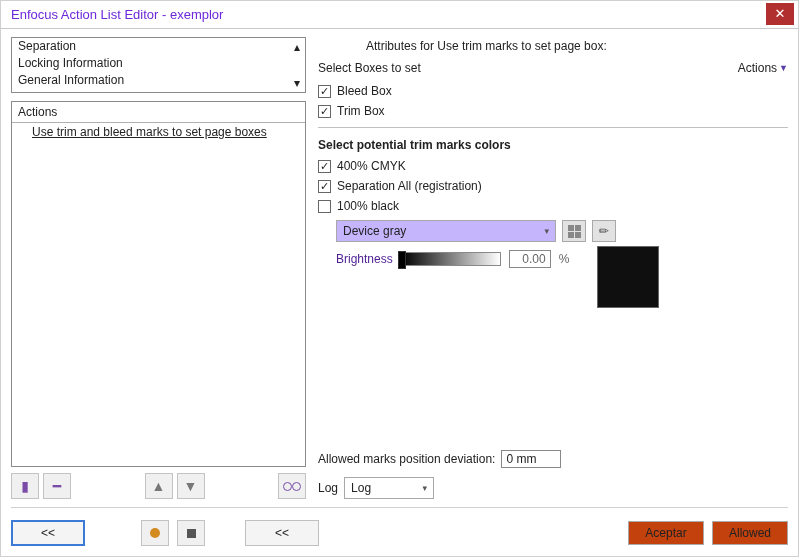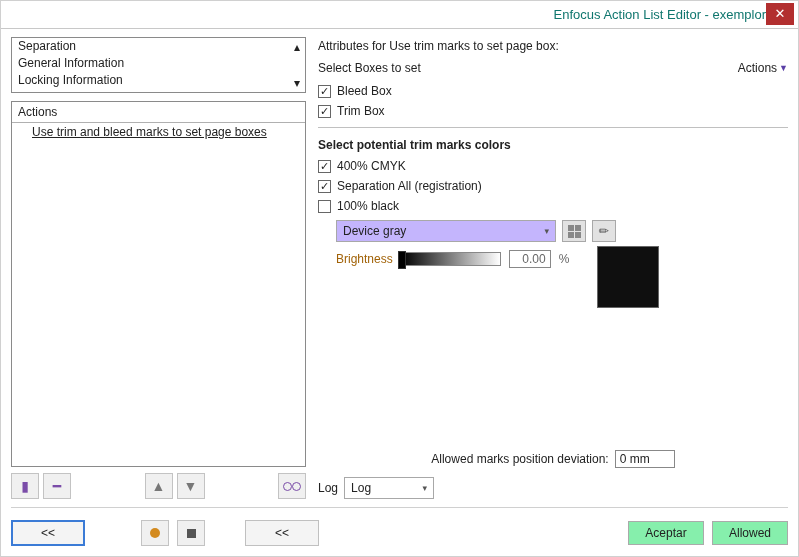--- a/index.html
+++ b/index.html
@@ -1,36 +1,36 @@
 <!DOCTYPE html>
 <html><head>
 <meta charset="utf-8">
 <style>
   * { box-sizing: border-box; margin: 0; padding: 0; font-family: Tahoma, Verdana, sans-serif; font-size: 12px; color: #222; }
   html, body { width: 799px; height: 557px; background: #fff; overflow: hidden; }
   .window { width: 799px; height: 557px; background: #fff; border: 1px solid #d0d0d0; display: flex; flex-direction: column; }
   .titlebar { height: 28px; display: flex; align-items: center; padding: 0 0 0 10px; border-bottom: 1px solid #c8c8c8; }
-  .title-text { flex: 1; color: #0f766e; font-size: 13px; text-align: right; }
+  .title-text { flex: 1; color: #6d28d9; font-size: 13px; }
   .close-btn { width: 28px; height: 22px; background: #b22f2f; color: #fff; display: flex; align-items: center; justify-content: center; font-size: 13px; margin-right: 4px; margin-top: -2px; cursor: pointer; }
   .body { flex: 1; display: flex; flex-direction: column; padding: 8px 10px 10px 10px; }
   .main-row { flex: 1; display: flex; gap: 12px; }
   .left-col { width: 295px; display: flex; flex-direction: column; }
   .right-col { flex: 1; display: flex; flex-direction: column; }
 
   .listbox { border: 1px solid #8a8a8a; background: #fff; overflow: hidden; }
   .listbox.top { height: 56px; display: flex; }
   .listbox.top .li-content { flex: 1; }
   .listbox .li { padding: 1px 6px; line-height: 15px; white-space: nowrap; overflow: hidden; text-overflow: ellipsis; }
   .scroll-hint { width: 16px; display: flex; flex-direction: column; justify-content: space-between; align-items: center; padding: 2px 0; color: #666; font-size: 9px; }
   .actions-panel { margin-top: 8px; border: 1px solid #8a8a8a; flex: 1; display: flex; flex-direction: column; }
   .actions-header { border-bottom: 1px solid #b0b0b0; padding: 3px 6px; background: #fff; display:flex; align-items:center; }
   .actions-list { flex: 1; background: #fff; overflow-y: auto; text-decoration: underline; }
   .actions-list .al-item { padding: 2px 6px 2px 20px; line-height: 14px; white-space: nowrap; overflow: hidden; text-overflow: ellipsis; }
 
-  .right-col .heading { font-size: 12px; padding: 2px 0 6px 0; }
+  .right-col .heading { font-size: 12px; padding: 2px 0 6px 0; margin-left: 48px; }
   .row-label-actions { display: flex; align-items: center; justify-content: space-between; padding: 2px 0 6px 0; }
   .link { color: #5a3fa6; cursor: pointer; display: inline-flex; align-items: center; gap: 2px; }
   .link .caret { font-size: 9px; color: #5a3fa6; }
 
   .check-row { display: flex; align-items: center; gap: 6px; padding: 3px 0; }
   .chk { width: 13px; height: 13px; border: 1px solid #666; background: #fff; display: inline-flex; align-items: center; justify-content: center; font-size: 10px; color: #222; }
   .chk.checked::after { content: "✓"; font-size: 11px; line-height: 11px; }
   .hr { border: none; border-top: 1px solid #c0c0c0; margin: 6px 0 8px 0; width: 100%; }
   .section-label { padding: 2px 0 4px 0; font-weight: bold; }
 
@@ -47,33 +47,33 @@
 
   .brightness-row { display: flex; align-items: center; gap: 8px; margin-top: 8px; }
   .grad-wrap { position: relative; width: 100px; height: 14px; border: 1px solid #888; background: linear-gradient(to right, #000 0%, #fff 100%); }
   .grad-thumb { position: absolute; top: -2px; left: -4px; width: 8px; height: 18px; border: 1px solid #333; background: #000; }
   .num-input { width: 42px; height: 18px; border: 1px solid #888; padding: 0 4px; text-align: right; background: #fff; color: #666; }
   .pct { color: #666; }
 
   .color-swatch { width: 62px; height: 62px; background: #0f0f0f; border: 1px solid #666; margin-left: 18px; margin-top: 4px; }
 
   .bottom-attrs { margin-top: auto; }
-  .dev-row { display: flex; align-items: center; gap: 6px; padding: 3px 0; justify-content: center; }
+  .dev-row { display: flex; align-items: center; gap: 6px; padding: 3px 0; }
   .text-input { height: 18px; border: 1px solid #888; padding: 0 4px; background: #fff; }
   .log-row { display: flex; align-items: center; gap: 6px; padding: 6px 0 2px 0; }
 
   .toolbar-row { display: flex; align-items: center; gap: 8px; padding: 6px 0 2px 0; }
   .tb-btn { width: 28px; height: 26px; border: 1px solid #c3c3c3; background: #f0f0f0; display: inline-flex; align-items: center; justify-content: center; color: #7a4ca8; font-size: 14px; }
   .tb-btn.gray { color: #777; }
   .tb-group { display:flex; gap:4px; }
   .tb-wide { width: 74px; height: 26px; border: 1px solid #c0c0c0; background: #f4f4f4; display: inline-flex; align-items: center; justify-content: center; font-size: 12px; }
   .tb-wide.selected { border-color: #3b7bd6; box-shadow: 0 0 0 1px #3b7bd6 inset; }
   .bottom-row { display: flex; align-items: center; gap: 8px; padding: 6px 0 0 0; }
   .dlg-buttons { margin-left: auto; display: flex; gap: 8px; }
-  .dlg-btn { min-width: 76px; height: 24px; border: 1px solid #aaa; background: #86efac; display: inline-flex; align-items: center; justify-content: center; padding: 0 12px; cursor: pointer; }
+  .dlg-btn { min-width: 76px; height: 24px; border: 1px solid #aaa; background: #c2410c; display: inline-flex; align-items: center; justify-content: center; padding: 0 12px; cursor: pointer; }
   .hr-full { border-top: 1px solid #d0d0d0; margin: 6px 0; }
 
   .glasses-icon { display:inline-block; width:18px; height:10px; position:relative; }
   .glasses-icon::before, .glasses-icon::after { content:""; position:absolute; width:7px; height:7px; border:1.5px solid #7a4ca8; border-radius:50%; top:1px; }
   .glasses-icon::before { left:0; }
   .glasses-icon::after { right:0; }
   .record-dot { width:10px; height:10px; border-radius:50%; background:#d38a1f; }
   .stop-sq { width:9px; height:9px; background:#555; }
 </style>
 </head>
@@ -85,22 +85,22 @@
     <div class="close-btn">✕</div>
   </div>
 
   <div class="body">
     <div class="main-row">
 
       <div class="left-col">
         <div class="listbox top">
           <div class="li-content">
             <div class="li">Separation</div>
+            <div class="li">Locking Information</div>
             <div class="li">General Information</div>
-            <div class="li">Locking Information</div>
           </div>
           <div class="scroll-hint">
             <span>▴</span>
             <span>▾</span>
           </div>
         </div>
 
         <div class="actions-panel">
           <div class="actions-header">
             <span>Actions</span>
@@ -179,21 +179,21 @@
                 </span>
             </div>
             <div class="sq-btn">
               <span class="dropper">✎</span>
             </div>
           </div>
 
           <div style="display:flex; align-items:flex-start; gap:10px;">
             <div>
               <div class="brightness-row">
-                <span style="color:#a16207;">Brightness</span>
+                <span style="color:#4c1d95;">Brightness</span>
                 <div class="grad-wrap">
                   <div class="grad-thumb"></div>
                 </div>
                 <input class="num-input" value="0.00" style="">
                 <span class="pct">%</span>
               </div>
             </div>
             <div class="color-swatch"></div>
           </div>
         </div>

